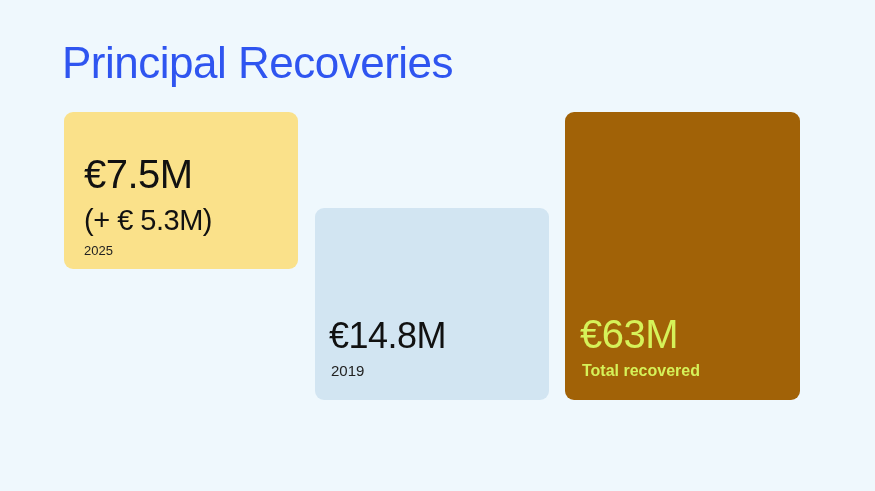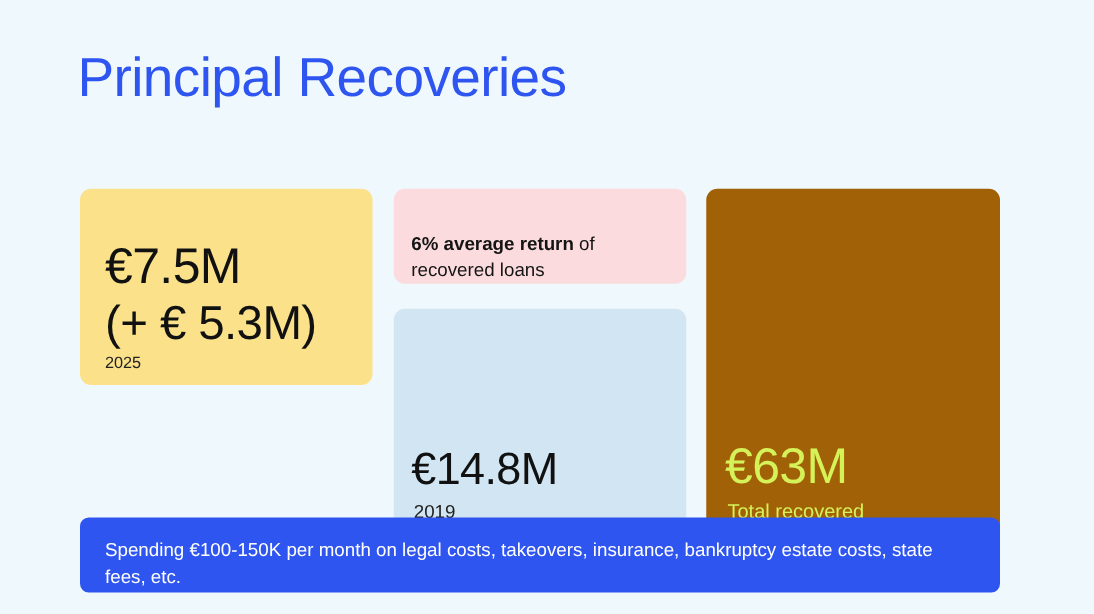--- a/index.html
+++ b/index.html
@@ -29,21 +29,20 @@
     color: #2f55f0;
     letter-spacing: -0.5px;
     white-space: nowrap;
   }
 
   .card {
     position: absolute;
     border-radius: 9px;
     box-sizing: border-box;
     overflow: hidden;
-    margin-top: 39px;
   }
 
   
   .card-yellow {
     left: 64px;
     top: 112px;
     width: 234px;
     height: 157px;
     background: #fae18a;
   }
@@ -55,21 +54,21 @@
     line-height: 44px;
     color: #111111;
     font-weight: 400;
     letter-spacing: -0.5px;
     white-space: nowrap;
   }
   .card-yellow .sub {
     position: absolute;
     left: 20px;
     top: 92px;
-    font-size: 38px;
+    font-size: 29px;
     line-height: 33px;
     color: #111111;
     font-weight: 400;
     letter-spacing: -0.5px;
     white-space: nowrap;
   }
   .card-yellow .year {
     position: absolute;
     left: 20px;
     top: 130px;
@@ -151,21 +150,21 @@
     letter-spacing: -0.5px;
     white-space: nowrap;
   }
   .card-green .label {
     position: absolute;
     left: 17px;
     bottom: 20px;
     font-size: 16px;
     line-height: 19px;
     color: #d6f259;
-    font-weight: 400;
+    font-weight: 700;
     white-space: nowrap;
   }
 
   
   .banner {
     position: absolute;
     left: 64px;
     top: 414px;
     width: 736px;
     height: 60px;
@@ -190,31 +189,25 @@
 <div class="slide">
 
   <div class="title">Principal Recoveries</div>
 
   <div class="card card-yellow">
     <div class="big">€7.5M</div>
     <div class="sub">(+ € 5.3M)</div>
     <div class="year">2025</div>
   </div>
 
-  <div class="card card-pink">
-    <div class="note"><b>6% average return</b><span> of recovered loans</span></div>
-  </div>
 
   <div class="card card-lightblue">
     <div class="big">€14.8M</div>
     <div class="year">2019</div>
   </div>
 
   <div class="card card-green">
     <div class="big">€63M</div>
     <div class="label">Total recovered</div>
   </div>
 
-  <div class="banner">
-    <div class="text">Spending €100-150K per month on legal costs, takeovers, insurance, bankruptcy estate costs, state fees, etc.</div>
-  </div>
 
 </div>
 
 </body></html>

